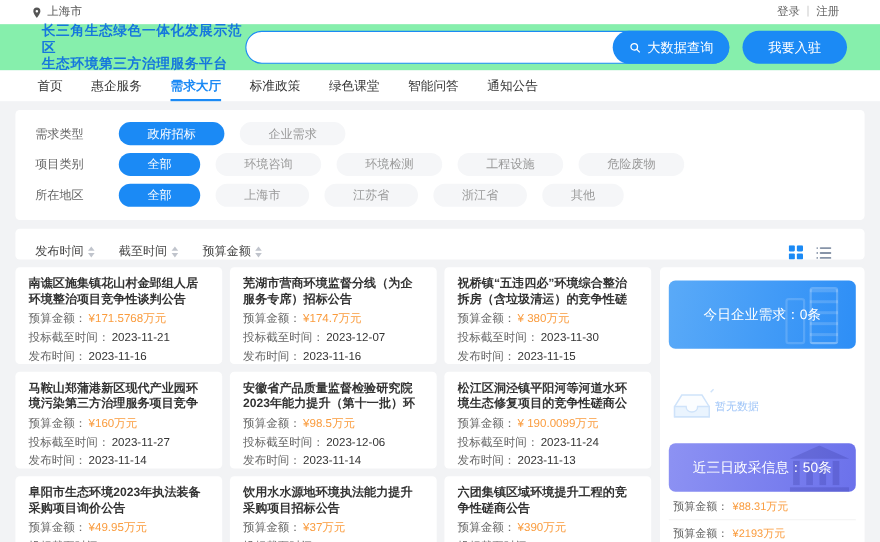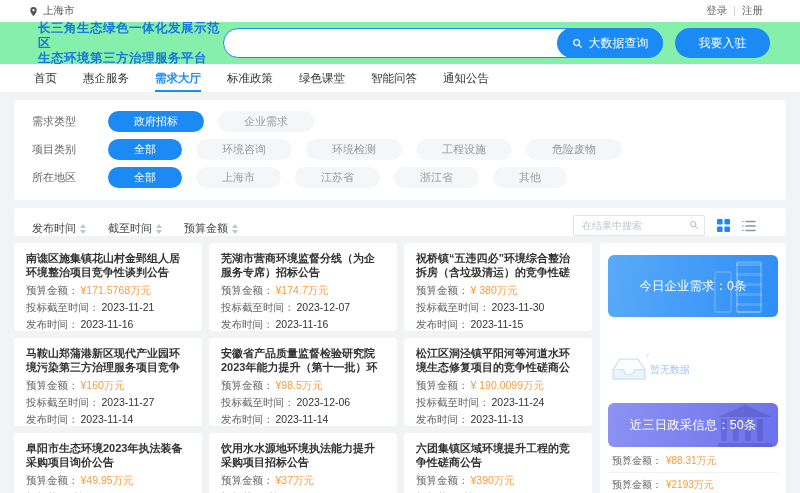--- a/index.html
+++ b/index.html
@@ -178,29 +178,20 @@
         </div>
         <div class="sort-item" data-name="sort-budget">
           <span data-name="sort-label">预算金额</span>
           <span class="caret-pair" data-name="sort-caret-icon">
             <i class="caret up"></i>
             <i class="caret down"></i>
           </span>
         </div>
       </div>
     <div class="toolbar-right">
-      <div class="result-search" data-name="results-search">
-        <input data-name="results-search-input" placeholder="在结果中搜索" style="">
-        <span class="mag2" data-name="search-icon">
-          <svg width="10" height="10" viewBox="0 0 24 24" fill="none" stroke="#b5bac2" stroke-width="2.4">
-              <circle cx="10" cy="10" r="6.5"></circle>
-              <line x1="15" y1="15" x2="21" y2="21"></line>
-            </svg>
-        </span>
-      </div>
       <span data-name="grid-view-icon" style="cursor:pointer">
         <svg width="13" height="13" viewBox="0 0 13 13" fill="#1b8af5">
             <rect x="0" y="0" width="5.6" height="5.6" rx="1"></rect>
             <rect x="7.4" y="0" width="5.6" height="5.6" rx="1"></rect>
             <rect x="0" y="7.4" width="5.6" height="5.6" rx="1"></rect>
             <rect x="7.4" y="7.4" width="5.6" height="5.6" rx="1"></rect>
           </svg>
       </span>
       <span data-name="list-view-icon" style="cursor:pointer">
         <svg width="14" height="12" viewBox="0 0 14 12" stroke="#8794a8" stroke-width="1.6" stroke-linecap="round">

